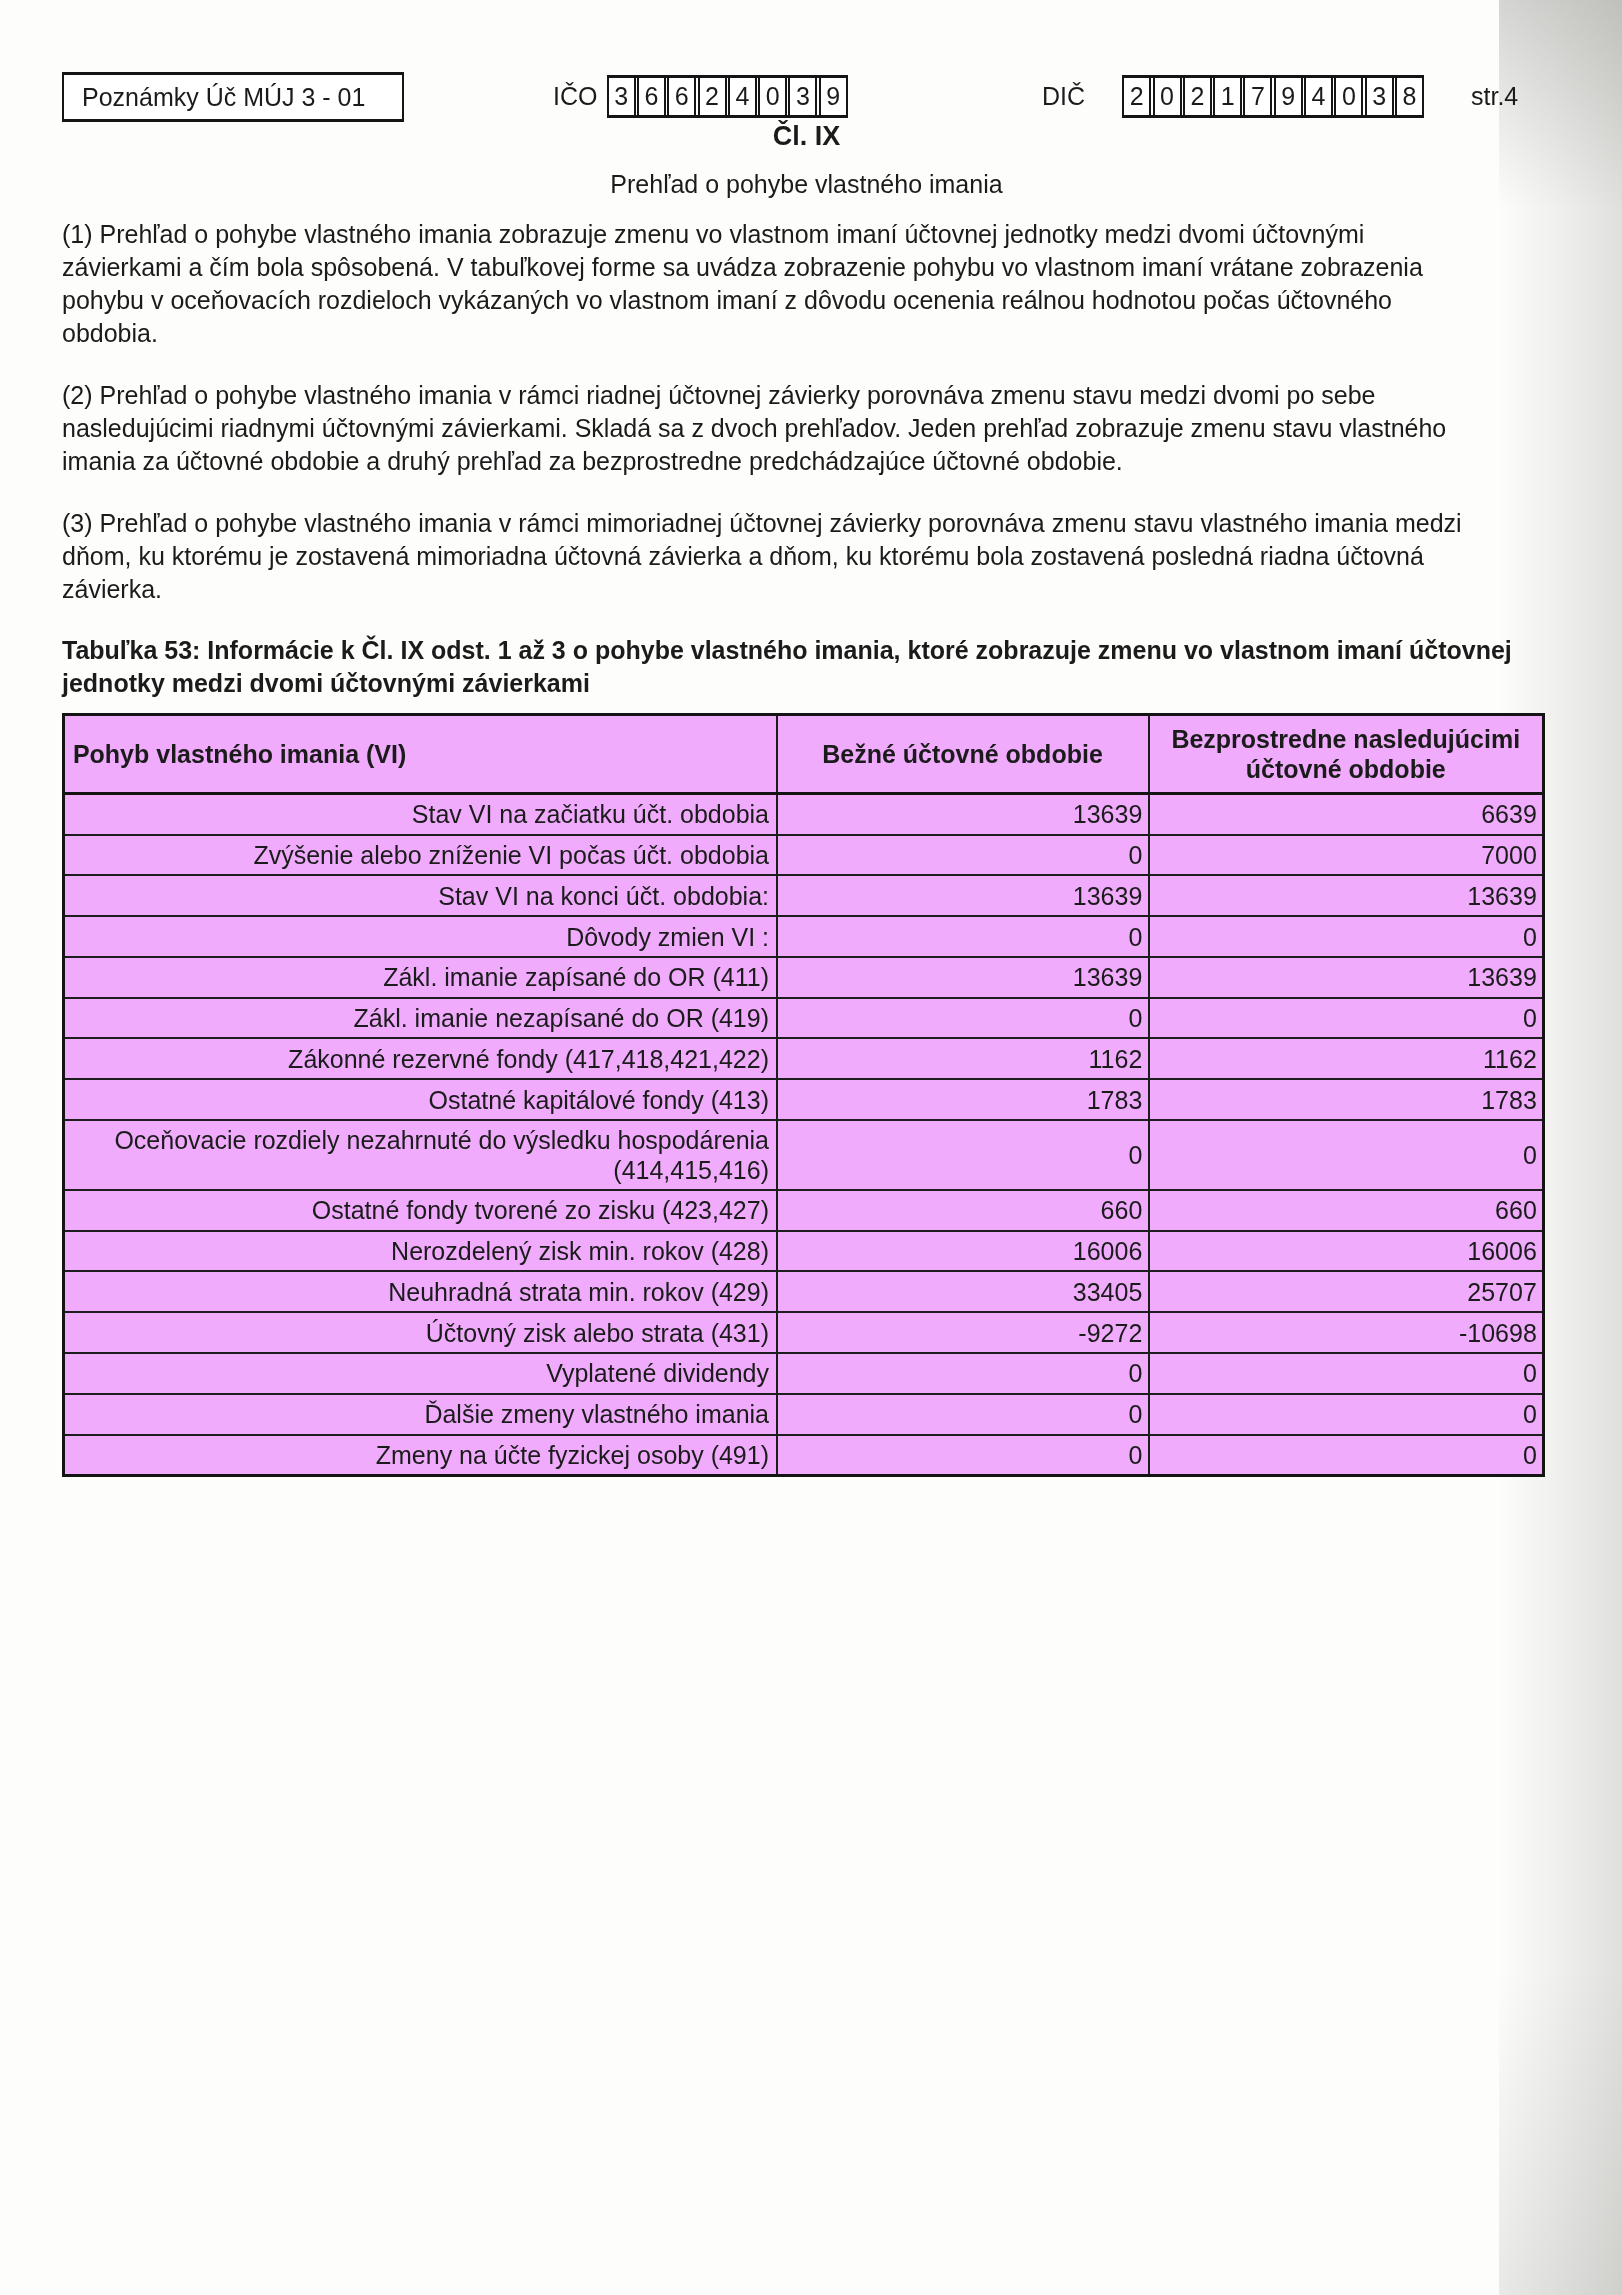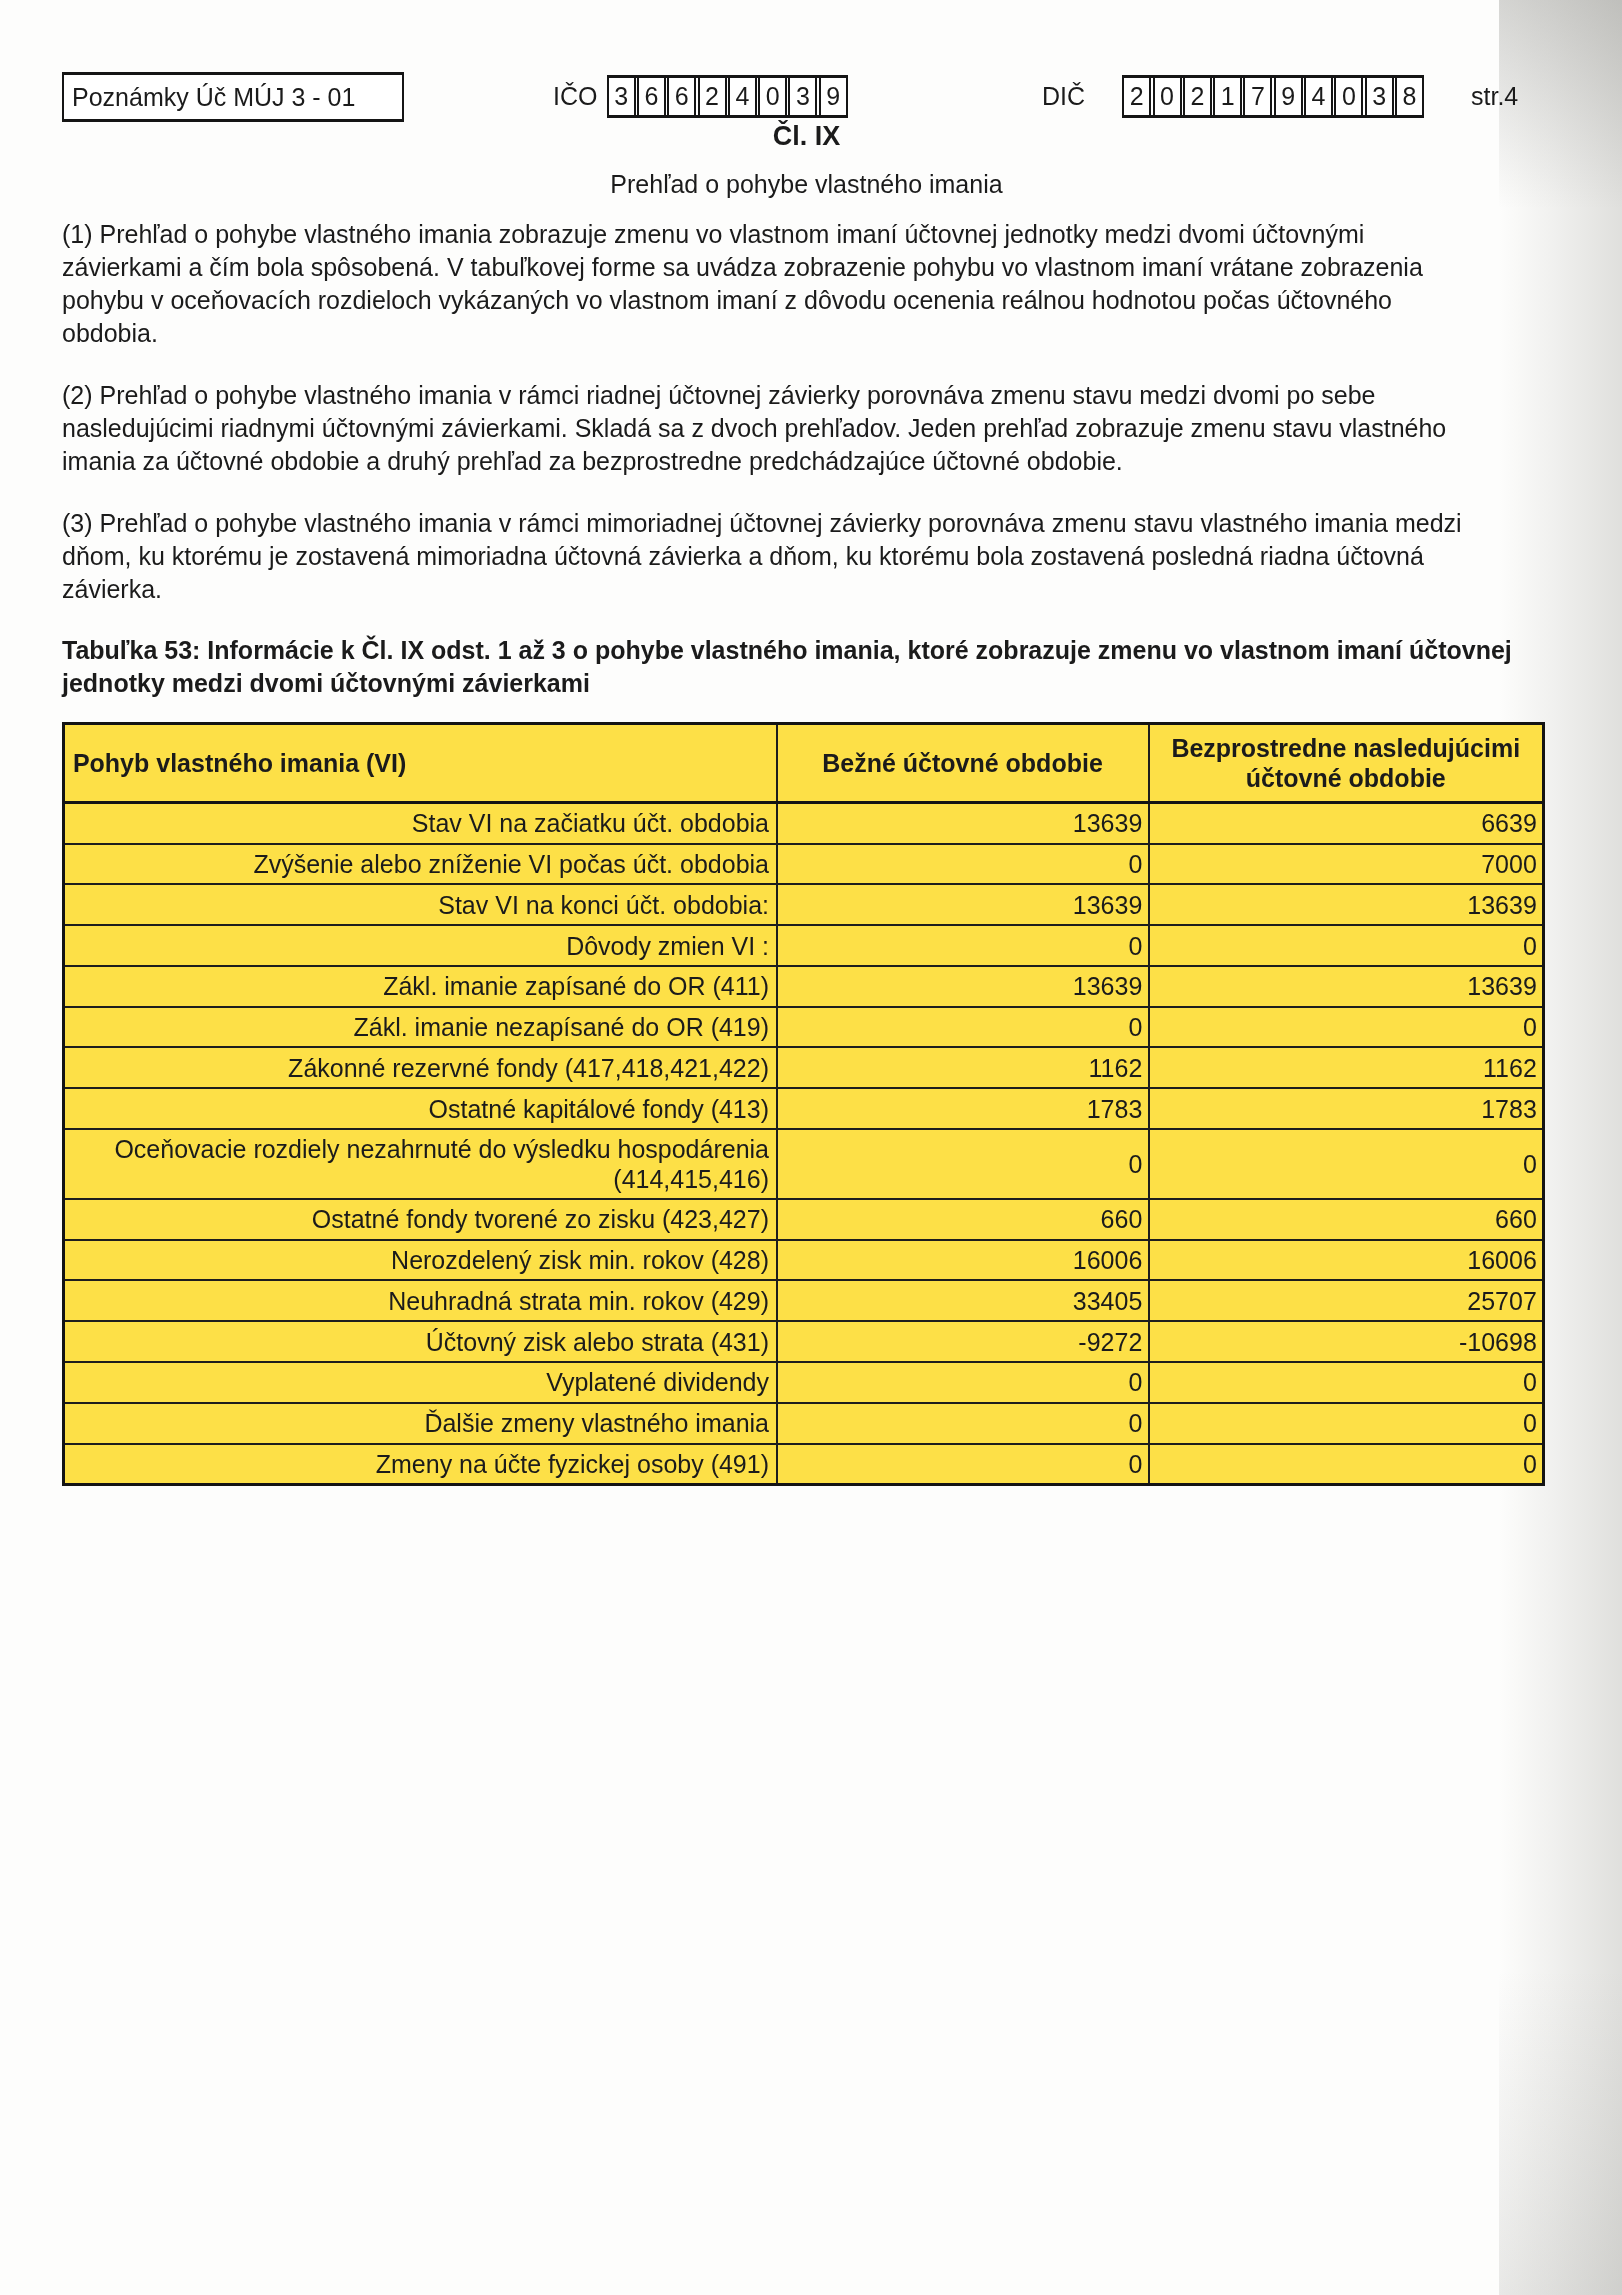--- a/index.html
+++ b/index.html
@@ -25,21 +25,21 @@
   .scan-band::after{
     content:"";position:absolute;bottom:0;right:0;width:100%;height:327px;
     background:linear-gradient(to top, rgba(108,108,102,0.14), rgba(108,108,102,0));
   }
 
   
   .form-box{
     position:absolute;left:62px;top:72px;width:342px;height:50px;
     border:2.6px solid #151515;border-top-width:3.9px;border-bottom-width:3.9px;
     box-sizing:border-box;display:flex;align-items:center;
-    padding-left:8px;font-size:25px;background:#fff;
+    padding-left:18px;font-size:25px;background:#fff;
   }
   .id-group{position:absolute;display:flex;align-items:center;height:47px;}
   .id-group.ico{left:553px;top:73px;}
   .id-group.dic{left:1042px;top:73px;gap:28px;}
   .id-label{font-size:25px;margin-right:9.2px;}
   .digit-row{
     display:flex;border-top:3.9px solid #151515;border-bottom:3.9px solid #151515;
     background:#fff;
   }
   .digit-cell{
@@ -55,22 +55,22 @@
   .content{position:absolute;left:62px;top:112px;width:1489px;}
   h1{font-size:27px;font-weight:bold;text-align:center;margin:9.2px 0 0;line-height:30px;}
   h2{font-size:25px;font-weight:normal;text-align:center;margin:18.3px 0 0;line-height:30px;}
   p{font-size:25px;line-height:33px;margin:18.3px 0 0;max-width:1413px;}
   p + p{margin-top:29px;}
   p.caption{font-weight:bold;margin-top:28px;max-width:1492px;line-height:33px;}
 
   
   table{
     border-collapse:collapse;table-layout:fixed;
-    width:1480px;margin-top:22px;
-    border:3.3px solid #141414;background:#fde047;
+    width:1480px;margin-top:13px;
+    border:3.3px solid #141414;background:#f0abfc;
   }
   col.c1{width:713px;} col.c2{width:372px;} col.c3{width:395px;}
   th{
     font-size:25px;font-weight:bold;vertical-align:middle;
     border:2px solid #1d1d1d;border-bottom:3.3px solid #141414;
     padding:6.5px 7.9px;height:63px;text-align:center;line-height:30px;
   }
   th:first-child{text-align:left;}
   td{
     font-size:25px;line-height:30px;

